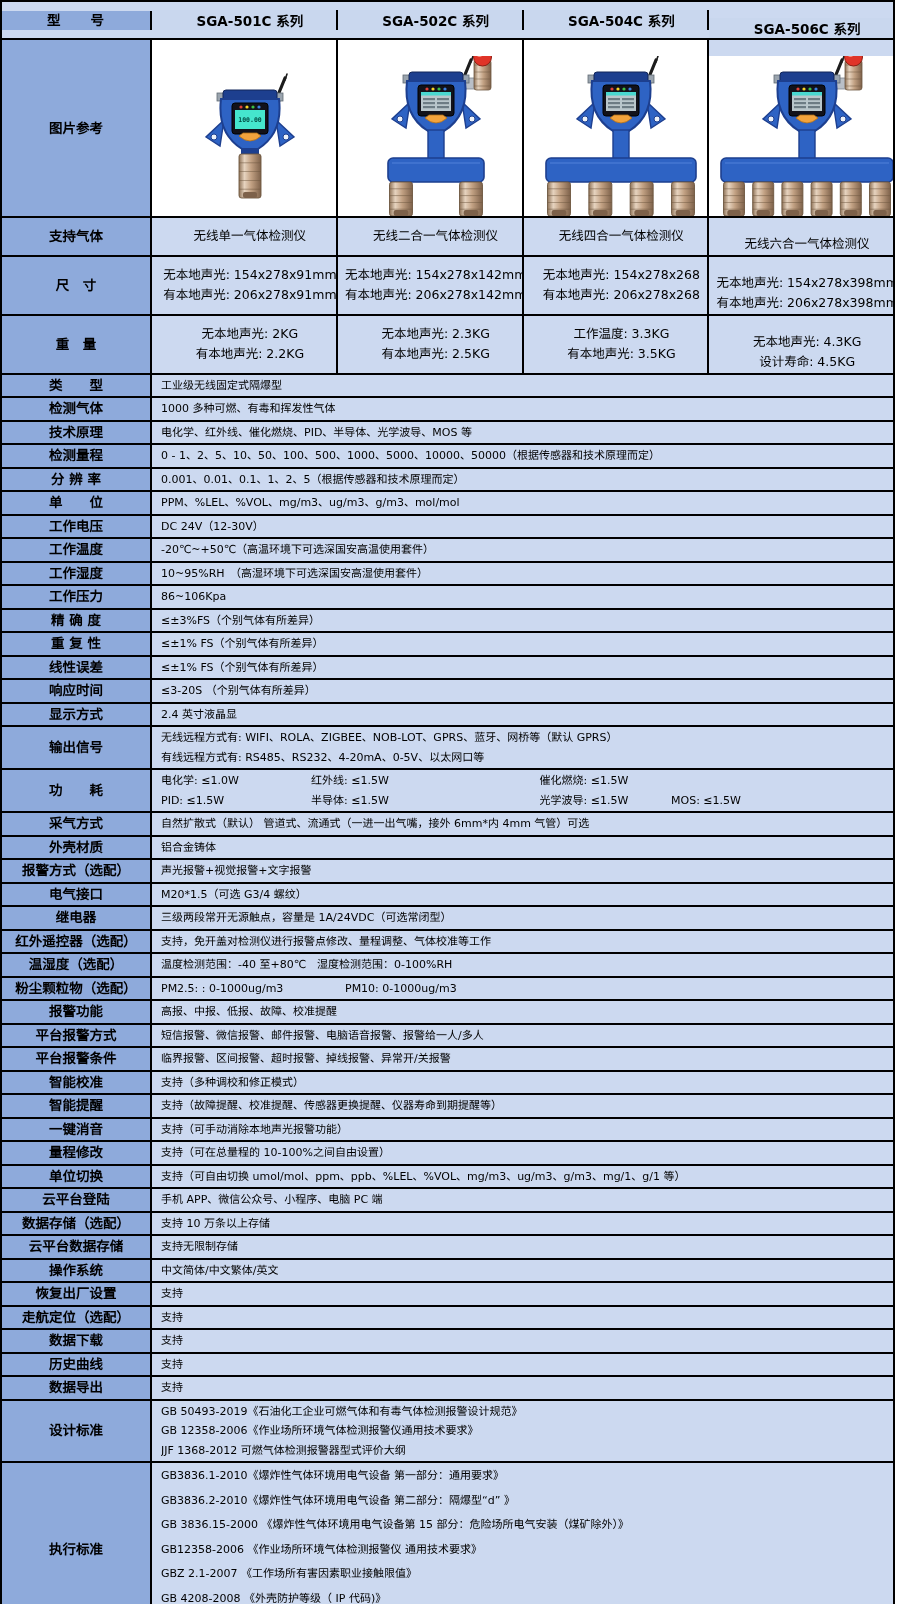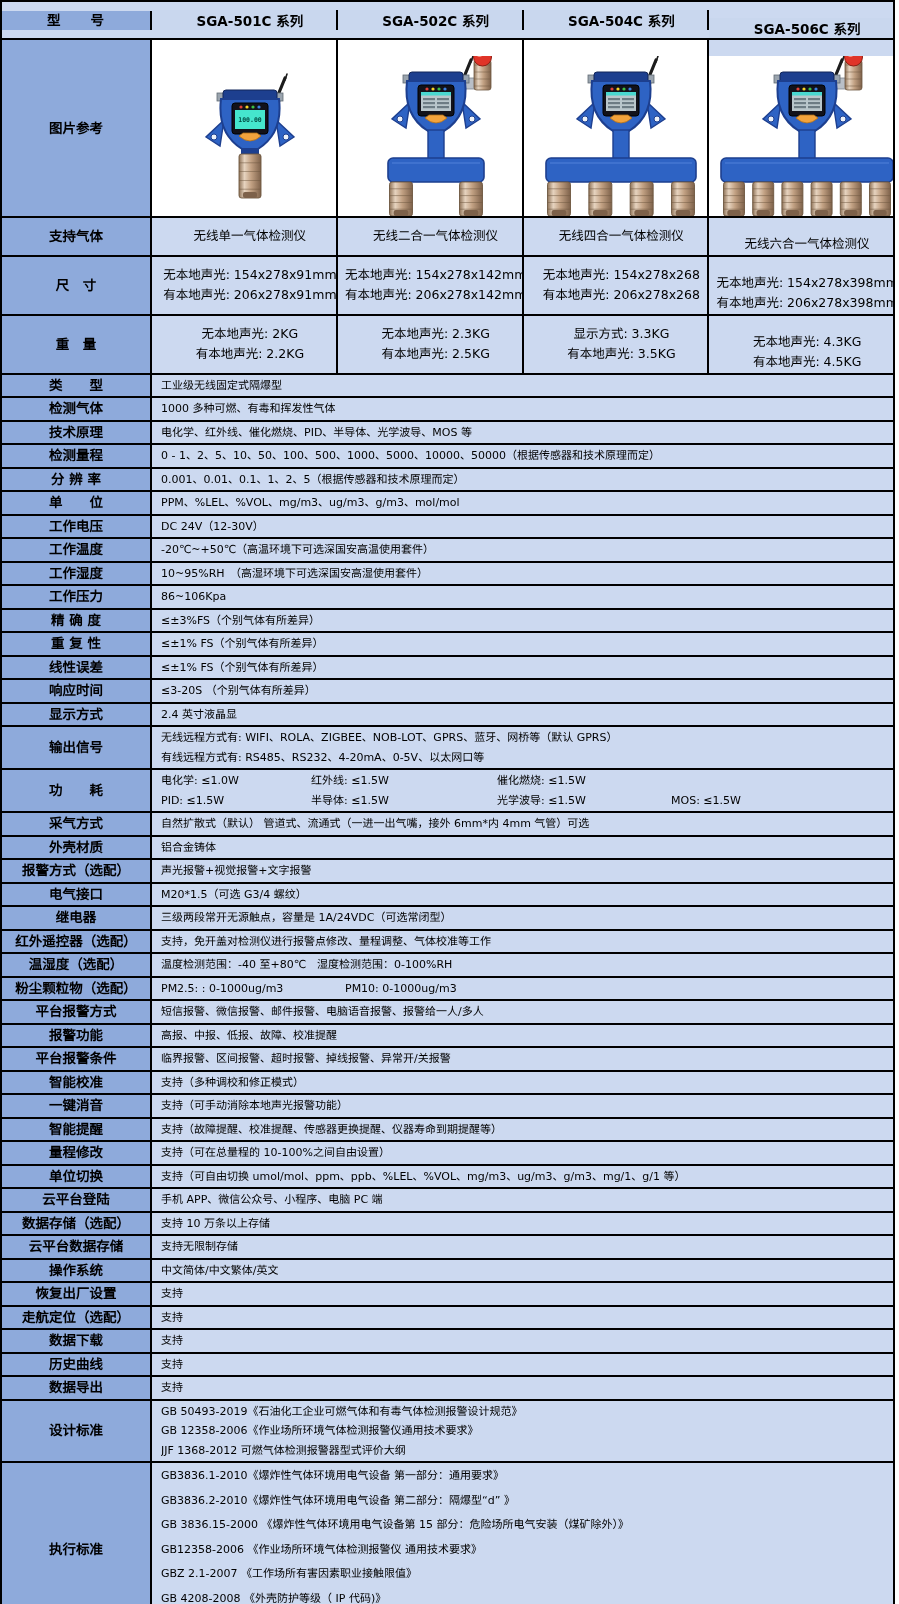--- a/index.html
+++ b/index.html
@@ -29,21 +29,21 @@
   .cline{line-height:20.5px;white-space:nowrap;}
   .value-cell{
     flex:1 1 auto;background:var(--value-bg,#ccd9f0);font-size:11px;
     display:flex;flex-direction:column;justify-content:center;padding:1px 6px 1px 9px;min-width:0;
   }
   .vline{line-height:19.5px;white-space:nowrap;overflow:hidden;}
   .loose .vline{line-height:24.5px;}
   .seg{display:inline-block;}
   .seg4 .seg:nth-child(1){min-width:150px;}
   .seg4 .seg:nth-child(2){min-width:186px;}
-  .seg4 .seg:nth-child(3){min-width:174px;}
+  .seg4 .seg:nth-child(3){min-width:174px;text-align:center;}
   .seg2 .seg:nth-child(1){min-width:184px;}
 </style>
 </head>
 <body>
 
 <div id="spec-table">
     <div class="row header-row">
       <div class="label-cell">型　　号</div>
       <div class="col-cell header-cell">SGA-501C 系列</div>
       <div class="col-cell header-cell">SGA-502C 系列</div>
@@ -345,26 +345,26 @@
       <div class="label-cell">重　量</div>
       <div class="col-cell">
         <div class="cline">无本地声光: 2KG</div>
         <div class="cline">有本地声光: 2.2KG</div>
       </div>
       <div class="col-cell">
         <div class="cline">无本地声光: 2.3KG</div>
         <div class="cline">有本地声光: 2.5KG</div>
       </div>
       <div class="col-cell">
-        <div class="cline">显示方式: 3.3KG</div>
+        <div class="cline">工作温度: 3.3KG</div>
         <div class="cline">有本地声光: 3.5KG</div>
       </div>
       <div class="col-cell">
         <div class="cline">无本地声光: 4.3KG</div>
-        <div class="cline">有本地声光: 4.5KG</div>
+        <div class="cline">设计寿命: 4.5KG</div>
       </div>
     </div>
     <div class="row">
       <div class="label-cell">类　　型</div>
       <div class="value-cell">
         <div class="vline">工业级无线固定式隔爆型</div>
       </div>
     </div>
     <div class="row">
       <div class="label-cell">检测气体</div>
@@ -506,53 +506,53 @@
         <div class="vline">温度检测范围：-40 至+80℃　湿度检测范围：0-100%RH</div>
       </div>
     </div>
     <div class="row">
       <div class="label-cell">粉尘颗粒物（选配）</div>
       <div class="value-cell">
         <div class="vline seg2"><span class="seg">PM2.5: : 0-1000ug/m3</span><span class="seg">PM10: 0-1000ug/m3</span></div>
       </div>
     </div>
     <div class="row">
+      <div class="label-cell">报警功能</div>
+      <div class="value-cell">
+        <div class="vline">高报、中报、低报、故障、校准提醒</div>
+      </div>
+    </div>
+    <div class="row">
       <div class="label-cell">平台报警方式</div>
       <div class="value-cell">
         <div class="vline">短信报警、微信报警、邮件报警、电脑语音报警、报警给一人/多人</div>
       </div>
     </div>
     <div class="row">
-      <div class="label-cell">报警功能</div>
-      <div class="value-cell">
-        <div class="vline">高报、中报、低报、故障、校准提醒</div>
-      </div>
-    </div>
-    <div class="row">
       <div class="label-cell">平台报警条件</div>
       <div class="value-cell">
         <div class="vline">临界报警、区间报警、超时报警、掉线报警、异常开/关报警</div>
       </div>
     </div>
     <div class="row">
       <div class="label-cell">智能校准</div>
       <div class="value-cell">
         <div class="vline">支持（多种调校和修正模式）</div>
       </div>
     </div>
     <div class="row">
+      <div class="label-cell">智能提醒</div>
+      <div class="value-cell">
+        <div class="vline">支持（故障提醒、校准提醒、传感器更换提醒、仪器寿命到期提醒等）</div>
+      </div>
+    </div>
+    <div class="row">
       <div class="label-cell">一键消音</div>
       <div class="value-cell">
         <div class="vline">支持（可手动消除本地声光报警功能）</div>
-      </div>
-    </div>
-    <div class="row">
-      <div class="label-cell">智能提醒</div>
-      <div class="value-cell">
-        <div class="vline">支持（故障提醒、校准提醒、传感器更换提醒、仪器寿命到期提醒等）</div>
       </div>
     </div>
     <div class="row">
       <div class="label-cell">量程修改</div>
       <div class="value-cell">
         <div class="vline">支持（可在总量程的 10-100%之间自由设置）</div>
       </div>
     </div>
     <div class="row">
       <div class="label-cell">单位切换</div>

